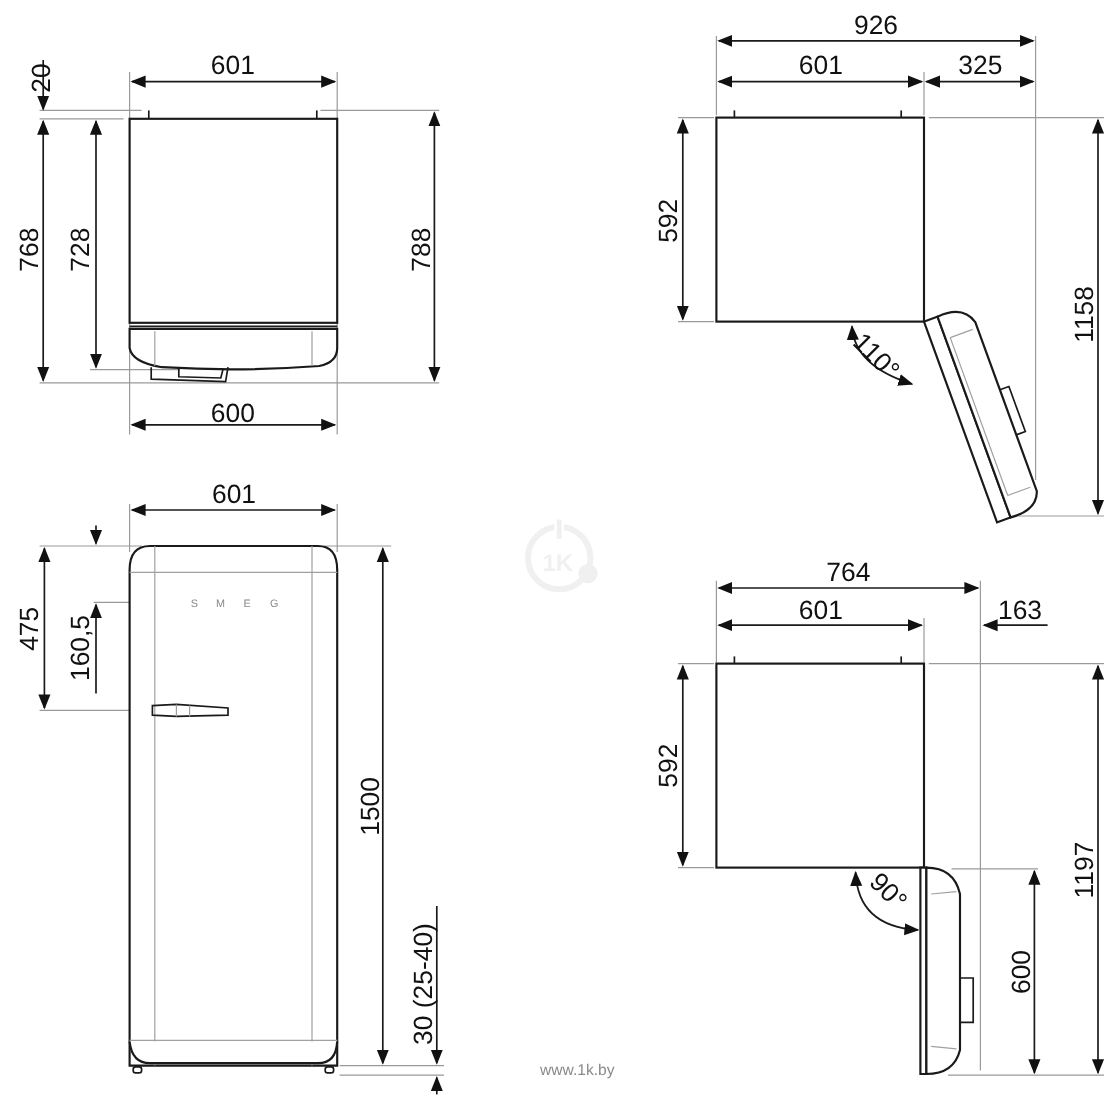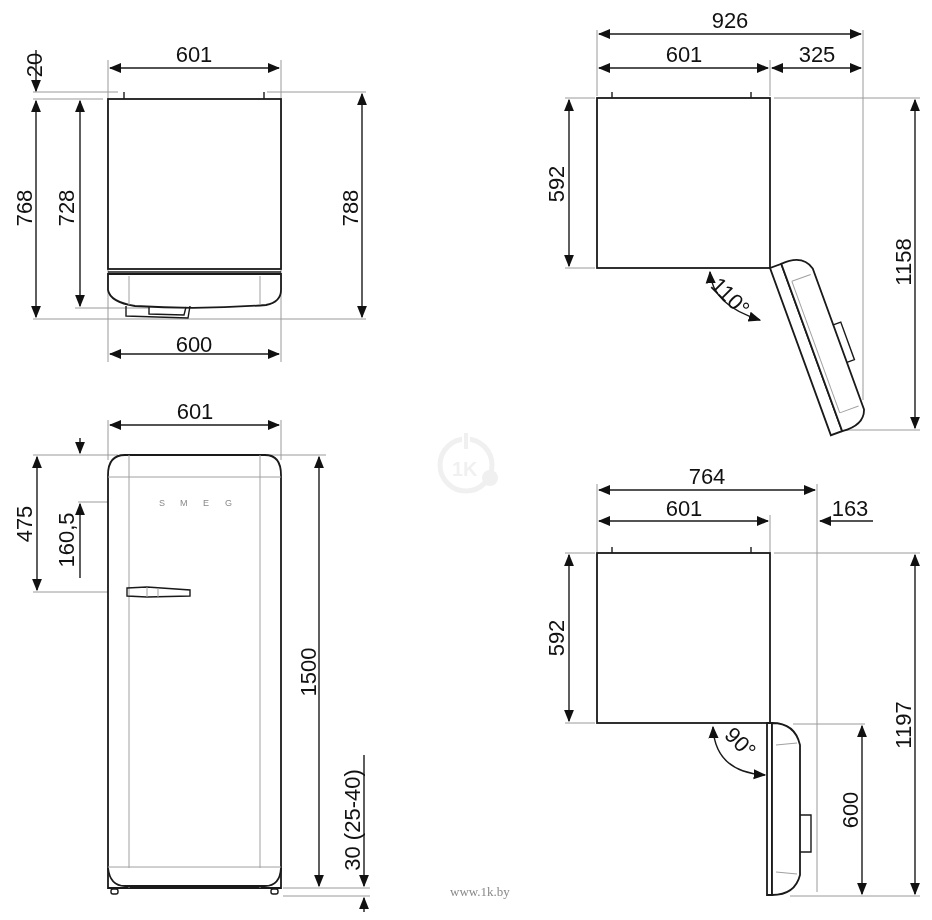--- a/index.html
+++ b/index.html
@@ -3,21 +3,21 @@
 <meta charset="utf-8">
 <style>
   html, body { margin:0; padding:0; background:#ffffff; }
   body { width:932px; height:920px; position:relative; overflow:hidden; font-family:"Liberation Sans", sans-serif; }
   svg { position:absolute; left:0; top:0; }
   .dim { font-family:"Liberation Sans", sans-serif; font-size:22px; fill:#111; }
   .thin { stroke:#9a9a9a; stroke-width:1; fill:none; }
   .line { stroke:#1a1a1a; stroke-width:1.4; fill:none; }
   .obj { stroke:#1a1a1a; stroke-width:1.8; fill:#fff; }
   .inner { stroke:#a0a0a0; stroke-width:1; fill:none; }
-  .wm-text { position:absolute; left:450px; top:884px; font-size:13px; color:#8a8a8a; font-family:Liberation Serif, serif; }
+  .wm-text { position:absolute; left:450px; top:884px; font-size:13px; color:#8a8a8a; font-family:Liberation Sans, sans-serif; }
 </style>
 </head>
 <body>
 
 <svg width="932" height="920" viewBox="0 0 932 920">
   <defs>
     <marker id="arr" viewBox="0 0 10 10" refX="9" refY="5" markerWidth="9" markerHeight="9" orient="auto-start-reverse">
       <path d="M0,1 L10,5 L0,9 Z" fill="#111"></path>
     </marker>
   </defs>

